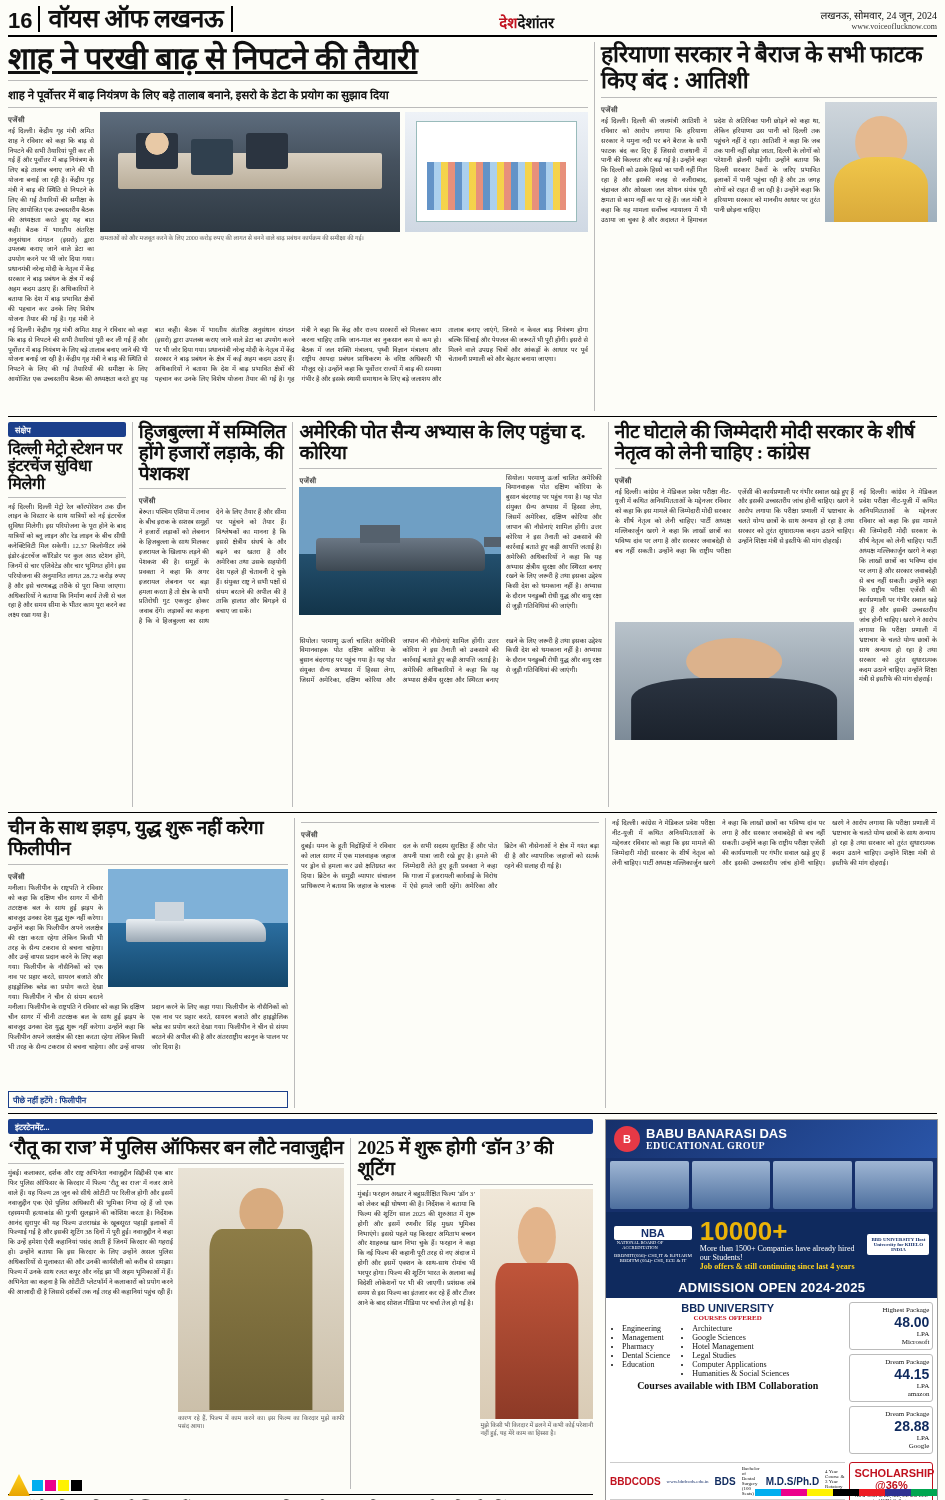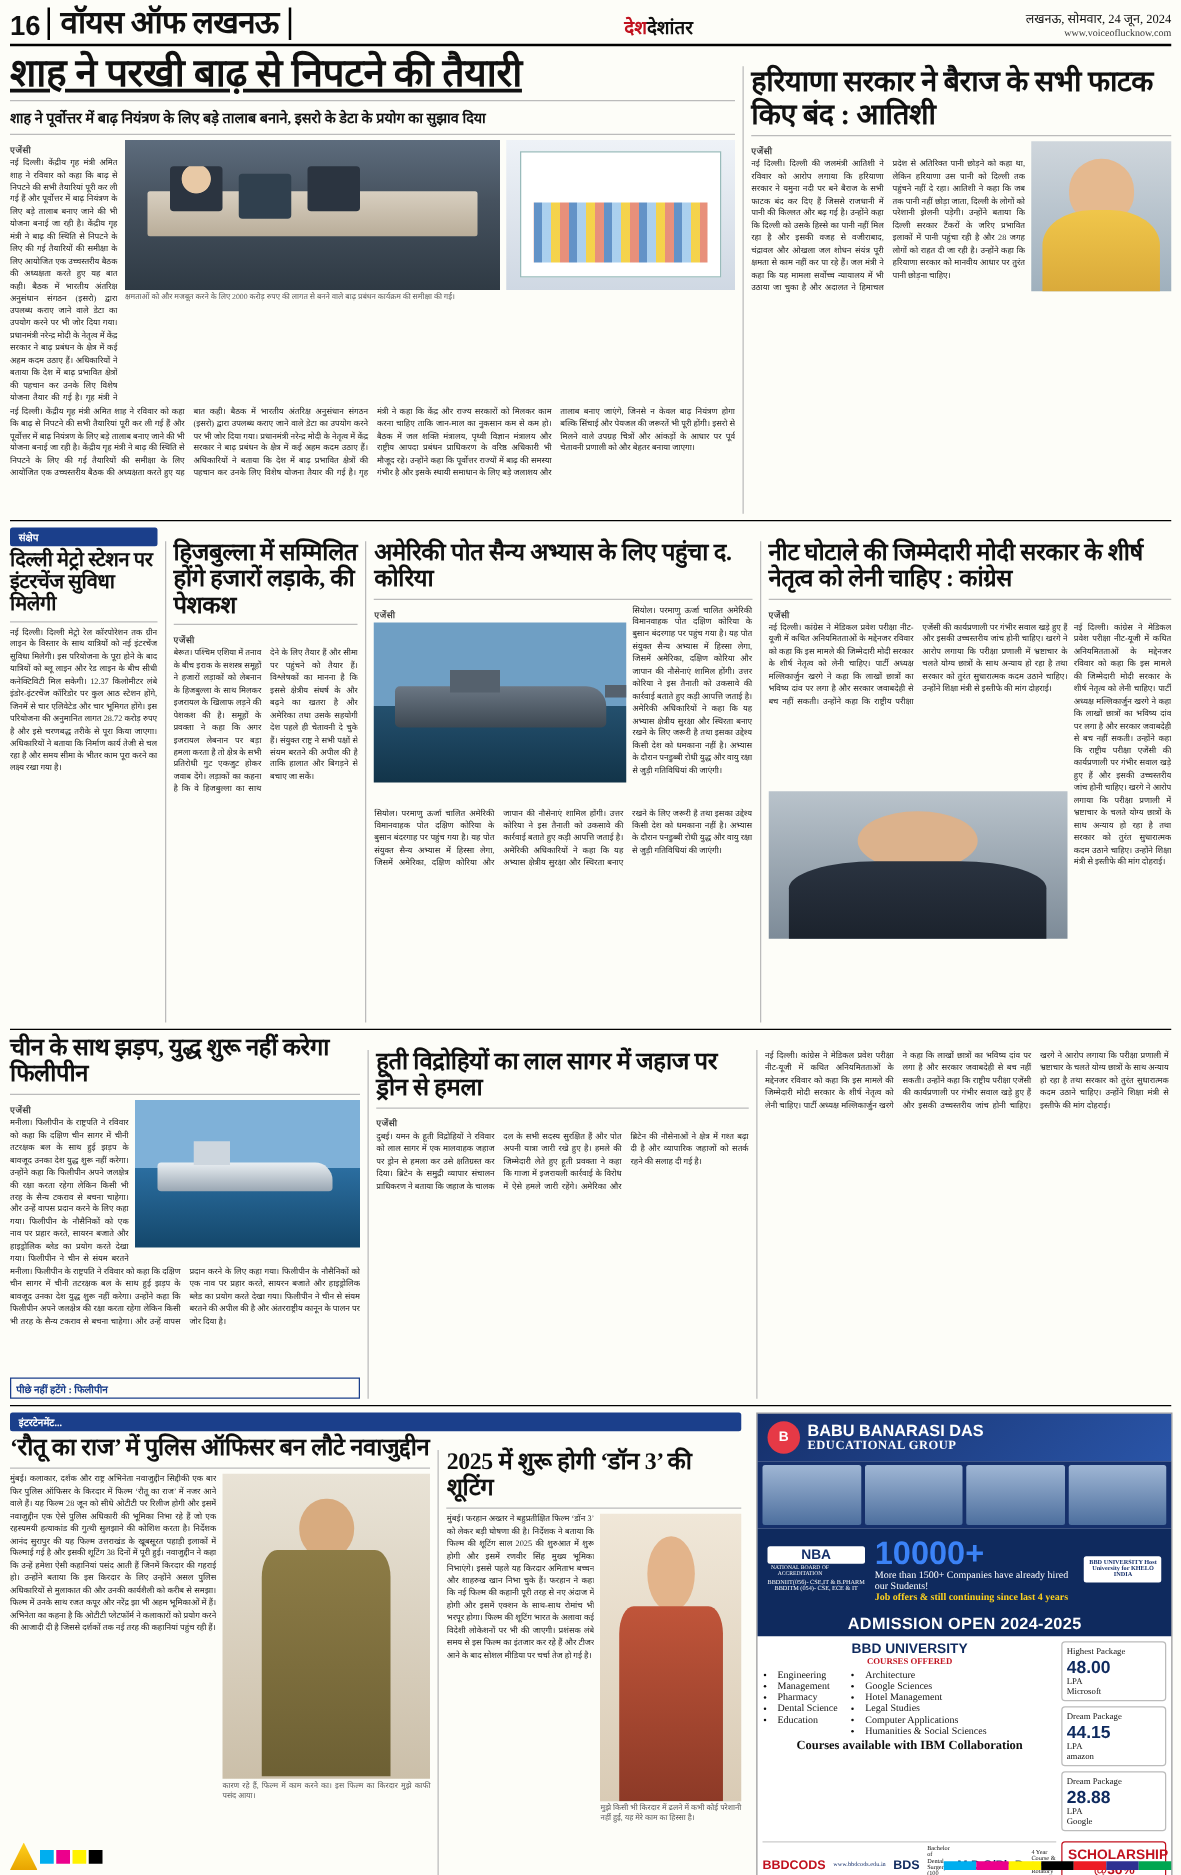--- a/index.html
+++ b/index.html
@@ -20,21 +20,21 @@
   .paper-name { font-weight:bold; font-size:25px; letter-spacing:-.5px; border-left:2px solid #000; border-right:2px solid #000; padding:0 8px; line-height:1.05; }
   .mast-center { flex:1; text-align:center; }
   .mast-center .sec { font-weight:bold; font-size:15px; }
   .mast-center .sec .red { color:#c1121f; }
   .mast-right { text-align:right; font-size:10px; line-height:1.25; }
   .mast-right .d2 { font-size:8px; color:#333; }
 
   
   .row { display:flex; gap:6px; }
   .col { display:flex; flex-direction:column; }
-  .rule-v { border-left:1px solid #bbb;margin-top:11px; }
+  .rule-v { border-left:1px solid #bbb; }
   hr.sep { border:0; border-top:1px solid #000; margin:5px 0; }
   hr.thin { border:0; border-top:1px solid #bbb; margin:4px 0; }
 
   .headline { font-weight:bold; line-height:1.1; letter-spacing:-.3px; }
   .h-xl { font-size:31px;text-decoration:underline; }
   .h-lg { font-size:23px; }
   .h-md { font-size:19px; }
   .h-sm { font-size:16px; }
   .subhead { font-size:11.5px; font-weight:bold; line-height:1.25; margin-top:3px; }
   .byline { font-size:7px; font-weight:bold; color:#444; letter-spacing:.5px; margin:3px 0 2px; }
@@ -97,26 +97,26 @@
 
   
   .ad { border:1px solid #999; background:#fff; }
   .ad-top { background:linear-gradient(135deg,#16306b,#2a55a8); color:#fff; padding:6px 8px; display:flex; align-items:center; gap:6px; }
   .bbd-logo { width:26px; height:26px; border-radius:50%; background:#e63946; display:flex; align-items:center; justify-content:center; color:#fff; font-weight:bold; font-size:11px; font-family:"Liberation Sans",sans-serif;}
   .bbd-title { font-family:"Liberation Sans", sans-serif; font-weight:bold; font-size:13px; line-height:1.05; }
   .bbd-sub { font-size:10px; font-weight:bold; letter-spacing:.4px; }
   .ad-campus { height:54px; display:flex; gap:3px; padding:3px 4px; background:#16306b; }
   .ad-campus div { flex:1; background:linear-gradient(#9fb6d4,#4d6f9e); border-radius:2px; }
   .ad-mid { background:#0f2a5e; color:#fff; padding:6px 8px; display:flex; align-items:center; gap:8px; }
-  .big-num { font-family:"Liberation Sans",sans-serif; font-weight:bold; font-size:26px; color:#3b82f6; line-height:1; }
+  .big-num { font-family:"Liberation Sans",sans-serif; font-weight:bold; font-size:26px; color:#eab308; line-height:1; }
   .ad-mid small { font-size:8px; display:block; }
   .ad-h { text-align:center; background:#0f2a5e; color:#fff; font-family:"Liberation Sans",sans-serif; font-weight:bold; font-size:13px; padding:3px; letter-spacing:.3px;}
   .crs { display:flex; gap:10px; font-size:8px; }
   .crs ul { margin:2px 0; padding-left:12px; }
-  .pkg { border:1px solid #bbb; border-radius:3px; text-align:left; padding:3px; margin-bottom:4px; font-size:7px; }
+  .pkg { border:1px solid #bbb; border-radius:3px; text-align:right; padding:3px; margin-bottom:4px; font-size:7px; }
   .pkg b { display:block; font-family:"Liberation Sans",sans-serif; font-size:14px; color:#0f2a5e; }
   .cmyk { position:absolute; left:8px; bottom:4px; display:flex; gap:2px; align-items:center; }
   .cmyk span { width:11px; height:11px; display:inline-block; }
   .colorbar { position:absolute; right:8px; bottom:4px; display:flex; }
   .colorbar i { width:26px; height:7px; display:block; }
   .logo-tri { width:22px;height:22px; background:linear-gradient(#ffd21e,#e8a400); clip-path:polygon(50% 0,100% 100%,0 100%); }
 </style>
 </head>
 <body>
 
@@ -232,21 +232,20 @@
         </div>
         <div style="flex:1;">
           <div class="ph ph-ship2" style="width:100%;height:118px;"></div>
         </div>
       </div>
       <div class="body-txt cols2" style="height:86px;overflow:hidden;margin-top:3px;">मनीला। फिलीपीन के राष्ट्रपति ने रविवार को कहा कि दक्षिण चीन सागर में चीनी तटरक्षक बल के साथ हुई झड़प के बावजूद उनका देश युद्ध शुरू नहीं करेगा। उन्होंने कहा कि फिलीपीन अपने जलक्षेत्र की रक्षा करता रहेगा लेकिन किसी भी तरह के सैन्य टकराव से बचना चाहेगा। और उन्हें वापस प्रदान करने के लिए कहा गया। फिलीपीन के नौसैनिकों को एक नाव पर प्रहार करते, सायरन बजाते और हाइड्रोलिक ब्लेड का प्रयोग करते देखा गया। फिलीपीन ने चीन से संयम बरतने की अपील की है और अंतरराष्ट्रीय कानून के पालन पर जोर दिया है।</div>
       <div class="kicker-line" style="border:1px solid #1b3f8b;padding:2px 4px;margin-top:3px;display:inline-block;">पीछे नहीं हटेंगे : फिलीपीन</div>
     </div>
 
     <div class="col rule-v" style="width:305px; padding-left:6px;">
-      <div class="headline h-md">हूती विद्रोहियों का लाल सागर में जहाज पर ड्रोन से हमला</div>
       <hr class="thin">
       <div class="byline">एजेंसी</div>
       <div class="body-txt cols3" style="height:200px;overflow:hidden;">दुबई। यमन के हूती विद्रोहियों ने रविवार को लाल सागर में एक मालवाहक जहाज पर ड्रोन से हमला कर उसे क्षतिग्रस्त कर दिया। ब्रिटेन के समुद्री व्यापार संचालन प्राधिकरण ने बताया कि जहाज के चालक दल के सभी सदस्य सुरक्षित हैं और पोत अपनी यात्रा जारी रखे हुए है। हमले की जिम्मेदारी लेते हुए हूती प्रवक्ता ने कहा कि गाजा में इजरायली कार्रवाई के विरोध में ऐसे हमले जारी रहेंगे। अमेरिका और ब्रिटेन की नौसेनाओं ने क्षेत्र में गश्त बढ़ा दी है और व्यापारिक जहाजों को सतर्क रहने की सलाह दी गई है।</div>
     </div>
 
     <div class="col rule-v" style="width:330px; padding-left:6px;">
       <div class="body-txt cols3" style="height:232px;overflow:hidden;">नई दिल्ली। कांग्रेस ने मेडिकल प्रवेश परीक्षा नीट-यूजी में कथित अनियमितताओं के मद्देनजर रविवार को कहा कि इस मामले की जिम्मेदारी मोदी सरकार के शीर्ष नेतृत्व को लेनी चाहिए। पार्टी अध्यक्ष मल्लिकार्जुन खरगे ने कहा कि लाखों छात्रों का भविष्य दांव पर लगा है और सरकार जवाबदेही से बच नहीं सकती। उन्होंने कहा कि राष्ट्रीय परीक्षा एजेंसी की कार्यप्रणाली पर गंभीर सवाल खड़े हुए हैं और इसकी उच्चस्तरीय जांच होनी चाहिए। खरगे ने आरोप लगाया कि परीक्षा प्रणाली में भ्रष्टाचार के चलते योग्य छात्रों के साथ अन्याय हो रहा है तथा सरकार को तुरंत सुधारात्मक कदम उठाने चाहिए। उन्होंने शिक्षा मंत्री से इस्तीफे की मांग दोहराई।</div>
     </div>
   </div>
 

